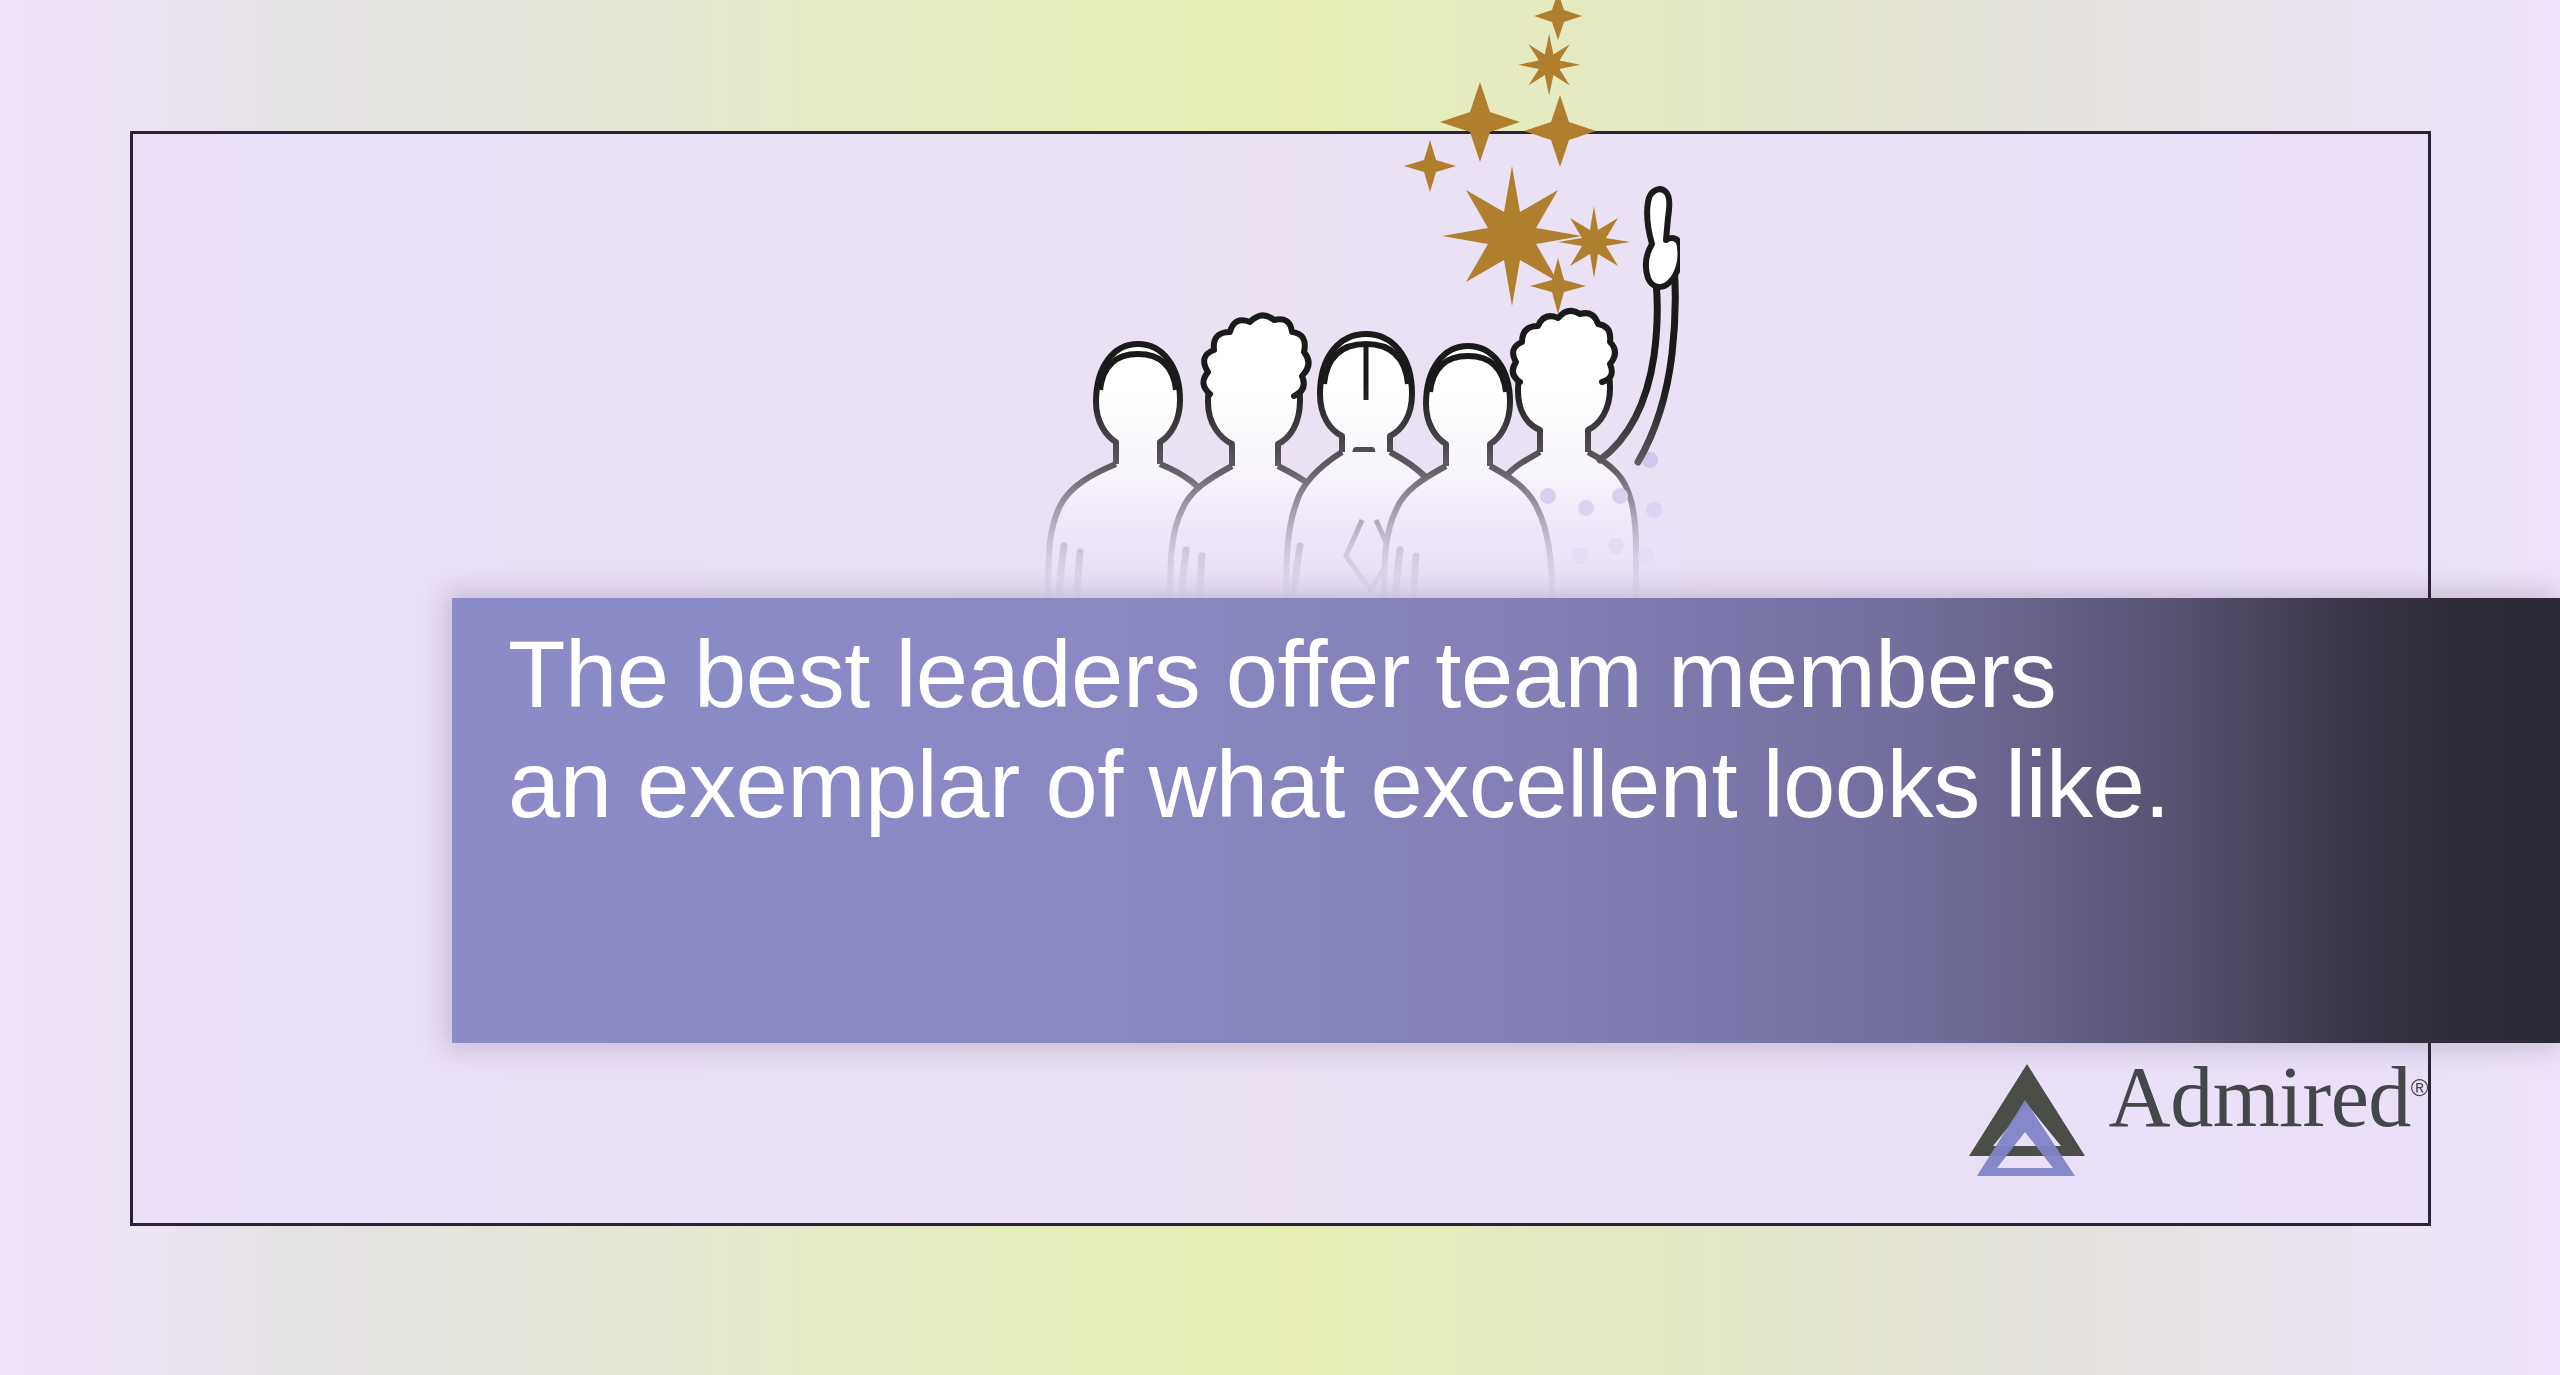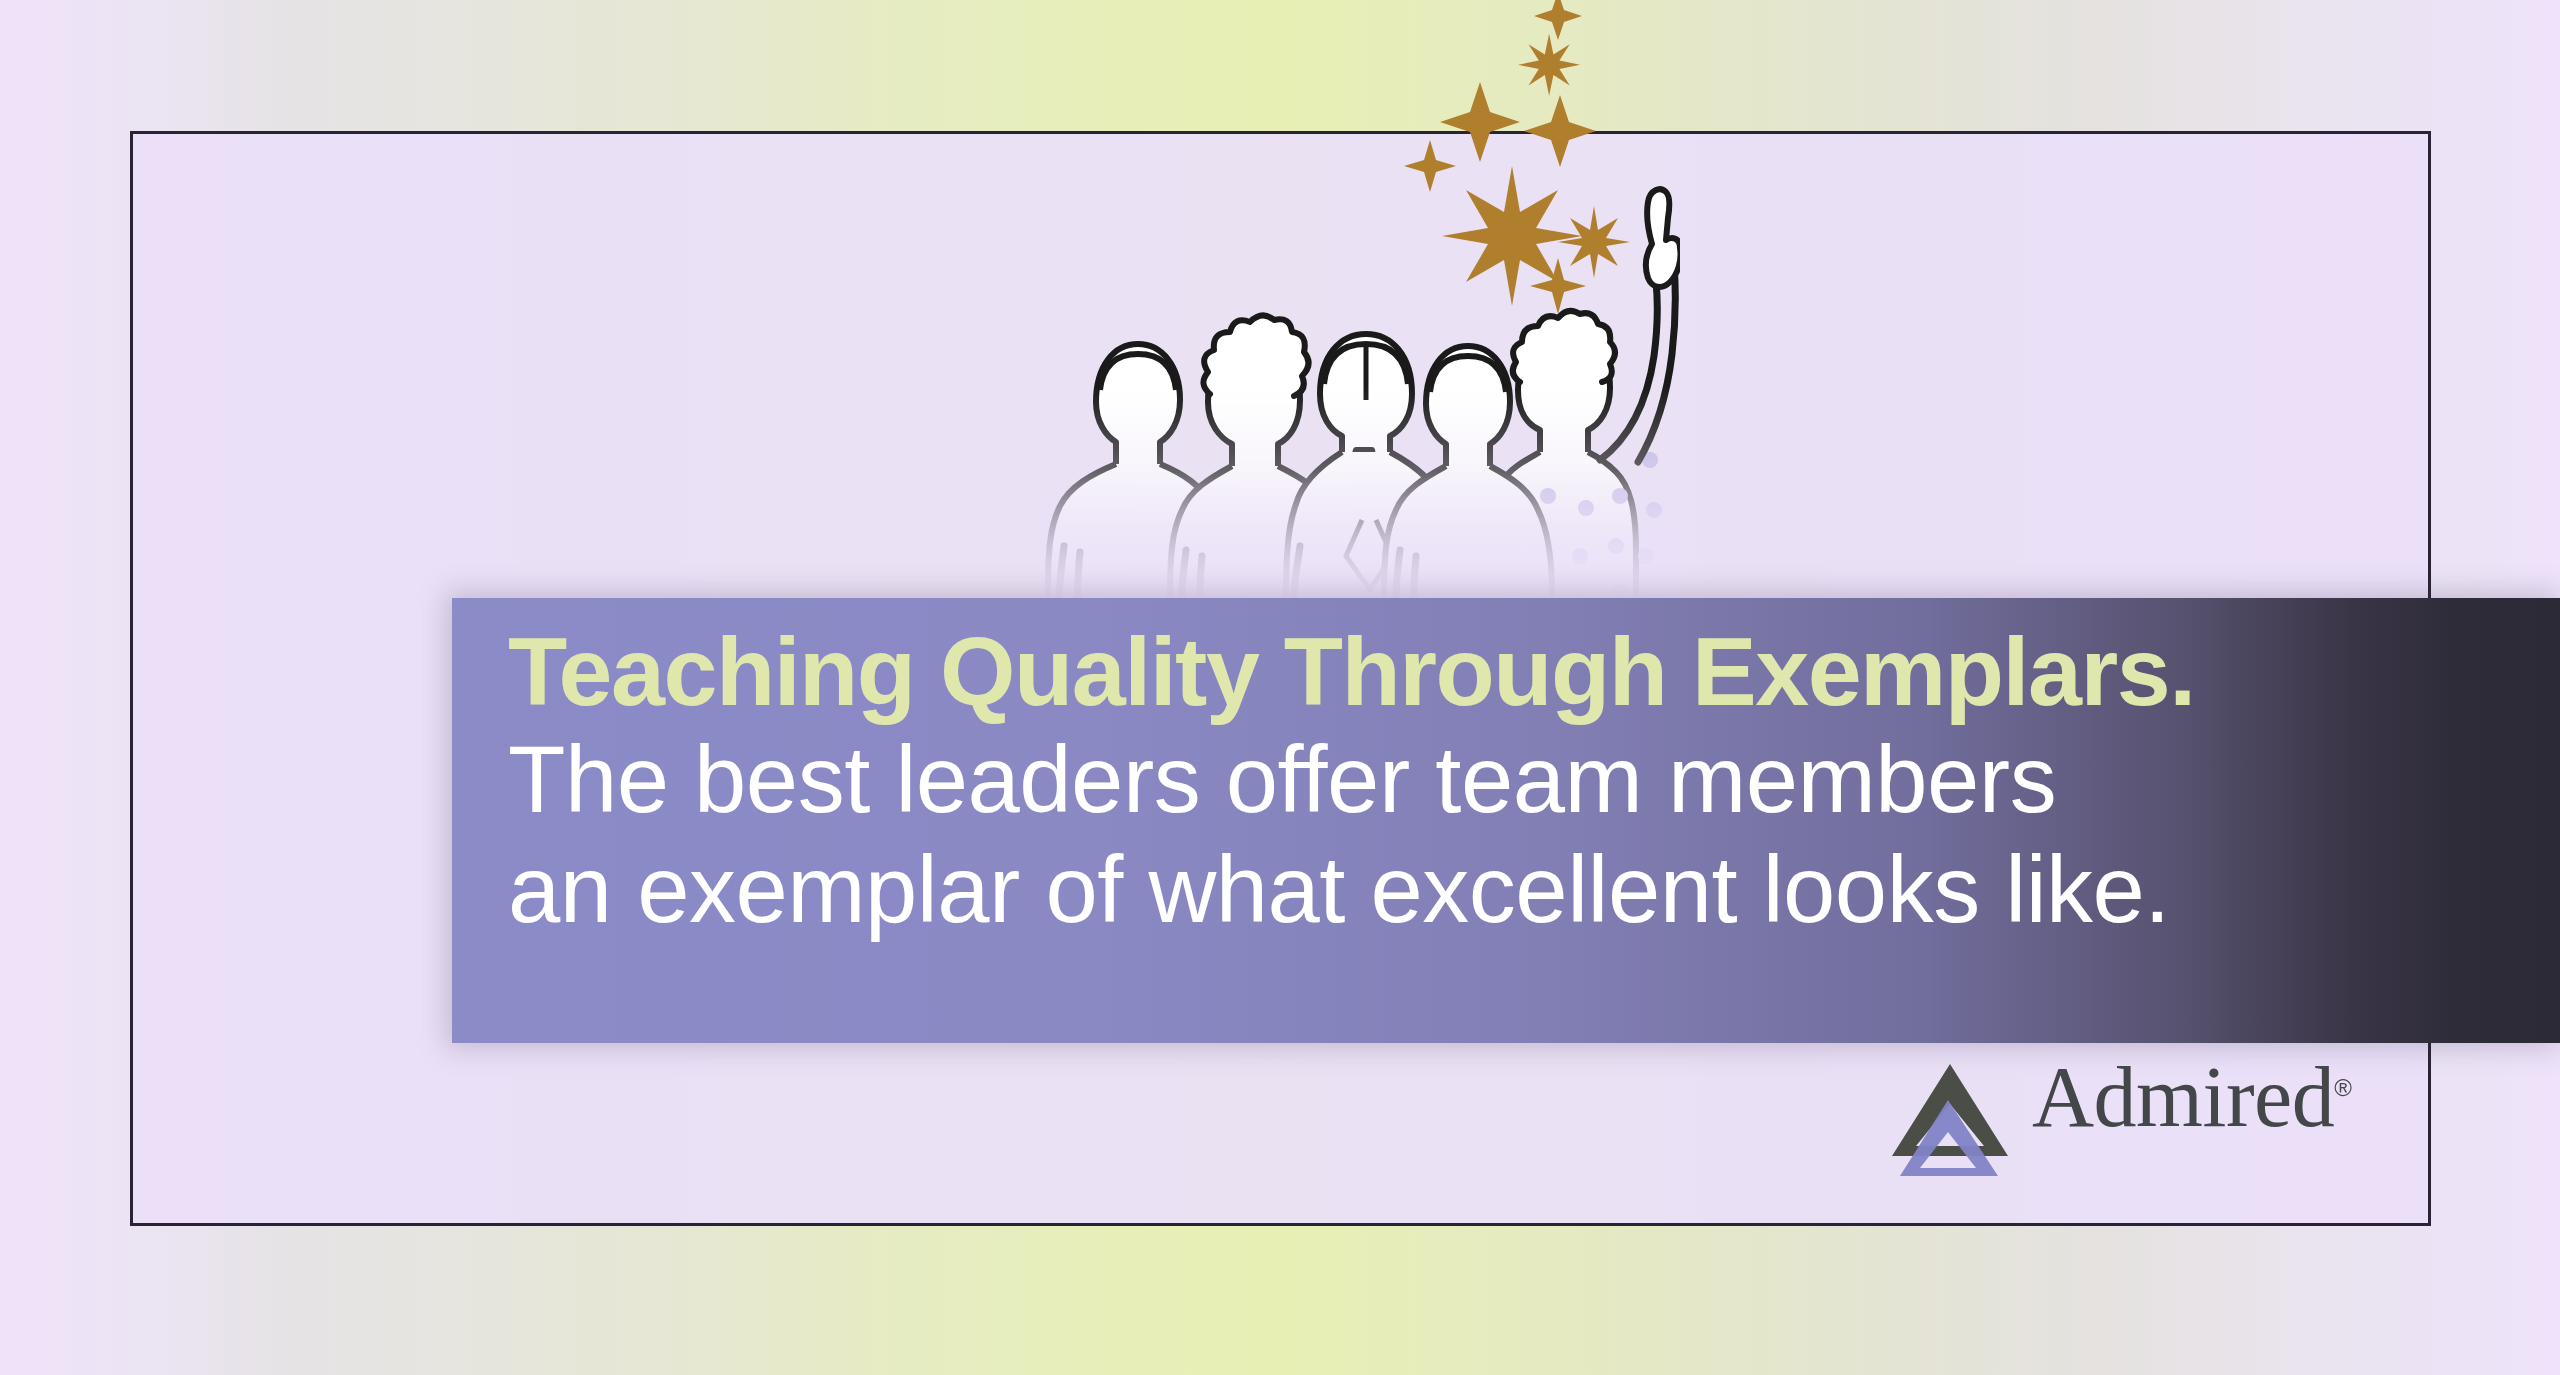--- a/index.html
+++ b/index.html
@@ -122,20 +122,21 @@
 
   
   #logo {
     position: absolute;
     left: 1888px;
     top: 1058px;
     width: 540px;
     height: 150px;
     display: flex;
     align-items: flex-start;
+    justify-content: flex-end;
   }
   #logo-mark { width: 128px; height: 120px; flex: 0 0 auto; }
   #logo-text { margin-left: 16px; display: flex; flex-direction: column; }
   #logo-word {
     font-family: "Liberation Serif", serif;
     font-size: 86px;
     line-height: 0.92;
     color: #44474a;
     letter-spacing: -0.5px;
     position: relative;
@@ -272,21 +273,20 @@
           <path d="M376 566 C372 606 374 648 380 684" fill="none" stroke="#1a1a1a" stroke-width="7" stroke-linecap="round"></path>
         </g>
 
       </g>
     </svg>
   </div>
   <div id="illo-fade"></div>
 
   <div id="banner-shadow"></div>
   <div id="banner">
-    <p class="headline">Teaching Quality Through Exemplars.</p>
     <p class="subline">The best leaders offer team members</p>
     <p class="subline">an exemplar of what excellent looks like.</p>
   </div>
 
   <div id="logo">
     <svg id="logo-mark" viewBox="0 0 128 120" xmlns="http://www.w3.org/2000/svg">
 
       <path d="M62 6 L120 98 L4 98 Z M62 46 L96 88 L28 88 Z" fill="#4a4e47" fill-rule="evenodd"></path>
 
       <path d="M60 42 L110 118 L12 118 Z M60 74 L88 110 L32 110 Z" fill="#8183c6" fill-rule="evenodd" opacity="0.95"></path>

